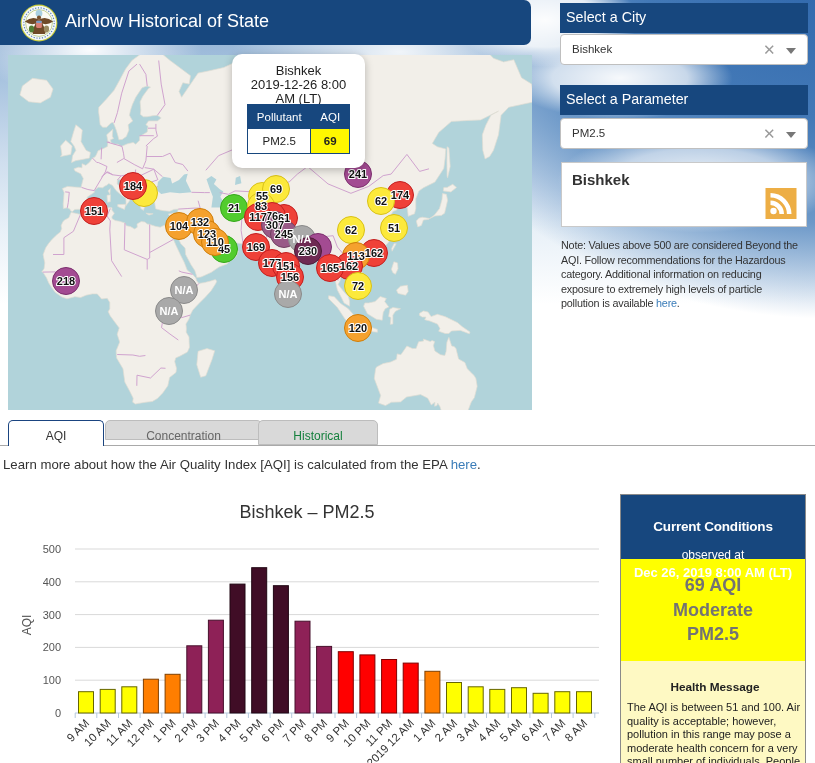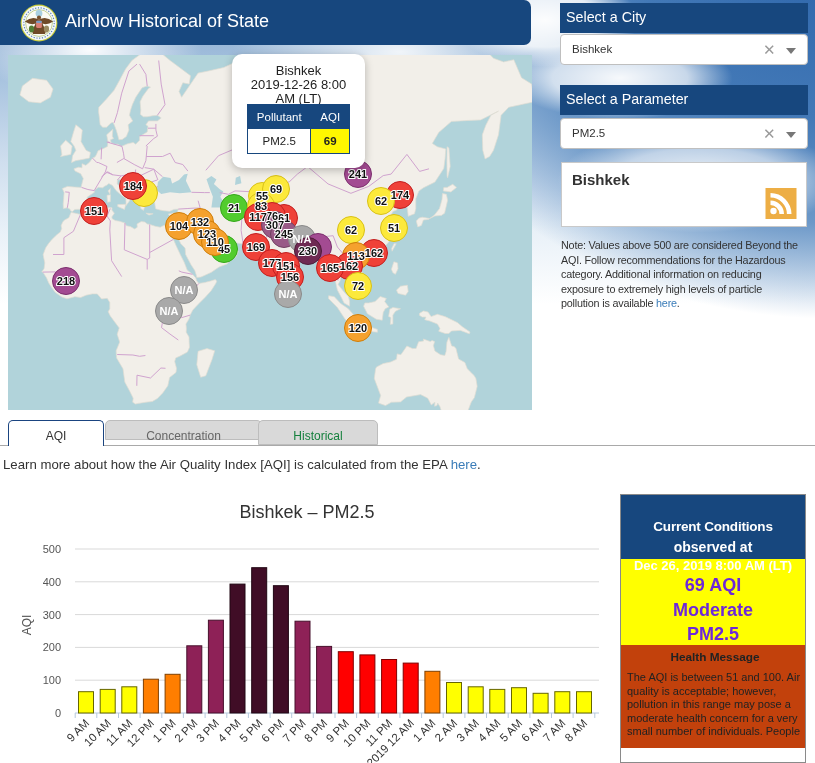--- a/index.html
+++ b/index.html
@@ -27,22 +27,22 @@
 .rssbox { position:absolute; left:561px; top:162px; width:246px; height:65px; background:#fff; border:1px solid #c9c9c9; }
 .note { position:absolute; left:561px; top:238px; width:255px; font-size:10.8px; letter-spacing:-0.2px; line-height:14.6px; color:#333; }
 a { color:#3a7cb8; text-decoration:none; }
 .tabline { position:absolute; left:0; top:445px; width:815px; height:1px; background:#a9a9a9; }
 .tab { position:absolute; top:420px; height:26px; font-size:12px; text-align:center;
   border-radius:5px 5px 0 0; line-height:25px; }
 .popup { position:absolute; left:232px; top:54px; width:133px; height:114px; background:#fff;
   border-radius:10px; box-shadow:0 2px 8px rgba(0,0,0,.25); font-size:13px; color:#222; text-align:center; }
 .cc { position:absolute; left:620px; top:494px; width:186px; height:269px; border:1px solid #8a8a8a; }
 .cchdr { background:#17477e; color:#fff; text-align:center; height:64px; padding-top:24px; }
-.ccyel { background:#ffff00; height:86px; text-align:center; font-weight:bold; font-size:18px; line-height:24.5px; color:#6d28d9; padding-top:14px; }
-.ccgray { background:#c2410c; height:103px; padding:5px 2px 0 6px; }
+.ccyel { background:#ffff00; height:102px; text-align:center; font-weight:bold; font-size:18px; line-height:24.5px; color:#737373; padding-top:14px; }
+.ccgray { background:#fef9c3; height:103px; padding:19px 2px 0 6px; }
 </style></head><body>
 <div class="sky"></div>
 
 <div class="mapbox"><svg width="524" height="355" viewBox="0 0 524 355">
 <path fill="#f2efe9" stroke="#e0dcd2" stroke-width="0.7" d="M90.8,52.3L98.5,44.0L106.1,35.2L111.2,25.9L117.6,14.0L123.9,5.5L134.1,-2.0L144.3,-7.4L149.4,-5.0L162.1,5.5L182.5,20.7L181.2,29.1L174.8,27.8L171.0,36.4L173.6,42.3L190.1,18.1L200.3,16.0L215.6,12.6L230.9,5.5L251.2,9.1L264.0,-9.8L269.0,-18.0L281.8,-22.3L299.6,-40.8L320.0,-53.1L342.9,-67.7L348.0,-61.9L365.8,-31.3L381.1,-26.7L398.9,-18.0L409.1,-5.8L432.0,-12.2L449.8,-16.3L465.1,-5.8L480.4,-2.0L485.5,3.3L495.6,6.9L505.8,4.8L513.5,22.7L523.6,29.1L526.2,46.8L500.7,52.3L493.1,60.3L490.5,79.8L485.5,95.3L481.6,101.5L477.1,103.9L474.8,95.3L474.3,79.8L477.8,70.3L482.9,60.3L490.5,56.1L472.7,64.9L461.3,65.4L443.4,66.4L430.7,77.5L424.3,88.4L429.4,91.8L437.8,94.0L437.1,103.5L435.8,113.4L426.9,127.1L415.4,132.8L410.9,135.9L407.8,143.7L407.8,153.5L406.5,158.8L400.2,161.3L399.4,153.5L397.6,148.6L395.1,144.7L388.7,142.0L386.2,141.0L378.5,146.3L378.0,148.6L381.1,152.8L390.0,152.2L388.7,155.0L384.9,156.6L382.3,161.3L386.2,168.9L388.2,171.9L383.6,180.7L381.1,186.4L376.0,192.6L369.6,196.2L365.8,197.5L359.4,199.5L357.6,198.9L354.3,198.4L349.8,200.8L349.2,207.1L351.8,212.4L355.6,220.3L355.6,225.5L350.0,228.6L345.4,230.7L344.9,228.9L341.6,228.1L337.8,224.2L334.7,220.6L332.7,220.6L332.2,225.5L330.1,229.4L333.5,233.8L336.5,237.6L340.3,241.5L341.6,246.1L341.6,251.2L336.0,247.9L333.5,242.8L329.4,235.1L328.4,230.7L326.3,220.3L326.3,213.7L318.7,214.2L318.2,208.4L311.8,197.0L306.7,198.4L302.1,198.6L299.1,201.9L294.5,204.9L287.6,211.1L282.5,214.2L282.0,220.3L281.3,225.5L279.2,230.7L275.4,234.3L271.6,229.4L267.8,221.6L265.2,213.7L262.9,205.7L262.7,198.1L256.3,200.8L253.3,196.7L249.4,193.1L246.1,188.7L235.2,188.9L224.0,187.2L221.9,183.6L215.6,184.7L209.2,181.3L205.4,175.2L202.3,174.6L200.3,175.2L202.3,179.2L205.9,185.0L208.4,186.7L209.5,191.2L216.1,191.5L220.9,188.9L221.7,191.7L225.3,192.6L230.3,196.2L227.8,201.9L225.0,203.3L219.1,208.9L211.0,212.1L203.1,217.4L192.9,222.1L188.8,222.4L188.1,219.5L186.8,215.6L183.0,209.7L177.6,199.5L177.1,193.1L172.8,188.7L167.1,176.8L165.4,181.3L161.1,175.2L160.3,171.8L165.4,171.0L166.9,167.4L169.5,161.3L169.5,156.9L170.3,154.1L165.9,154.4L161.6,156.3L155.7,155.7L151.9,155.0L147.6,153.8L146.8,148.9L146.3,145.3L144.5,143.4L140.2,143.4L138.4,144.0L136.7,147.0L139.3,150.2L137.9,149.3L136.7,151.9L135.4,155.4L132.8,153.5L131.8,149.3L129.0,146.0L127.2,142.4L127.5,137.6L124.9,134.9L119.1,131.7L113.2,127.1L112.5,124.2L109.4,125.0L109.2,128.9L112.5,131.7L115.5,136.6L118.8,137.3L123.9,141.5L121.6,145.7L118.1,150.6L117.9,143.7L115.5,141.7L112.7,139.7L108.1,135.6L104.3,130.3L100.8,128.6L98.7,130.3L96.9,131.0L94.6,132.8L90.3,132.3L86.2,135.6L86.4,137.3L83.4,139.3L79.4,142.0L78.6,145.3L77.3,148.9L76.8,151.5L72.7,154.3L66.9,154.4L64.5,156.5L62.7,156.0L61.9,154.1L59.3,152.8L55.4,153.5L55.2,148.9L55.7,143.4L56.1,137.6L54.4,133.5L59.5,131.4L66.6,132.1L73.0,132.4L74.5,126.4L75.3,123.5L72.7,118.7L67.1,116.1L65.9,113.8L70.5,112.2L74.0,112.8L74.0,108.7L77.6,110.3L78.6,109.7L81.7,107.1L84.5,103.1L87.0,101.9L88.5,99.4L90.1,95.7L95.4,93.6L99.5,91.4L100.0,87.0L98.7,79.8L102.3,76.5L104.8,74.2L104.3,81.2L105.6,83.5L102.5,84.8L103.0,87.5L106.1,89.2L109.9,89.2L113.2,91.4L119.6,88.8L125.2,87.5L127.7,89.2L131.6,85.3L131.6,81.6L139.2,77.0L140.0,71.3L137.9,69.8L140.5,65.9L149.4,65.9L153.2,62.9L149.4,60.3L144.3,60.8L139.2,61.8L135.4,61.8L132.3,59.3L132.8,55.0L132.1,46.8L134.9,41.1L140.5,33.4L142.5,32.2L139.2,30.9L134.1,32.8L127.7,42.3L124.4,49.6L122.6,55.0L121.4,60.3L124.7,65.9L120.1,69.8L120.9,75.1L118.3,81.6L114.2,84.4L110.9,84.8L109.9,80.7L108.4,75.6L106.6,70.8L105.1,67.4L103.0,67.9L98.5,72.3L94.6,72.3L92.1,69.4L91.6,64.4L90.6,56.6ZM63.1,157.3L72.5,159.4L76.8,157.6L81.1,154.7L86.0,153.9L91.1,154.1L95.7,153.3L101.5,152.5L104.1,152.8L103.8,155.0L106.4,158.2L103.8,161.9L104.3,163.8L107.4,165.6L111.4,166.2L117.0,168.0L118.3,170.7L122.4,171.6L126.7,174.0L129.3,172.2L129.0,168.9L133.3,166.5L136.9,167.1L139.2,168.9L142.0,169.5L147.3,171.3L152.2,172.2L155.5,170.6L157.5,170.1L160.3,171.8L161.0,175.0L162.4,180.4L165.4,184.4L168.5,191.5L172.3,199.5L176.1,207.1L179.2,215.0L184.5,219.3L187.8,222.9L188.6,225.8L190.9,228.4L196.5,227.6L202.6,226.0L207.4,224.5L208.7,226.3L207.7,228.6L203.1,235.8L197.2,242.3L190.9,248.6L184.8,255.0L182.2,260.1L181.0,263.9L177.9,269.0L178.4,272.9L178.2,277.2L181.0,281.9L181.2,287.9L181.5,292.3L179.4,297.1L172.0,301.1L167.7,302.9L166.7,306.5L168.5,313.3L168.0,317.4L161.6,322.5L159.8,330.8L154.7,338.1L149.4,343.5L144.3,346.5L137.9,347.2L130.3,348.4L127.5,349.0L124.7,347.2L125.2,343.2L121.9,336.6L116.8,327.0L115.0,313.8L108.6,302.9L108.1,295.8L111.7,287.1L109.2,279.3L111.2,272.9L109.2,270.3L102.3,260.9L100.2,256.8L101.8,253.7L101.8,247.4L99.2,243.3L93.6,244.0L89.3,238.9L84.2,238.9L78.1,240.2L72.7,242.5L66.9,241.7L59.0,243.8L53.9,242.0L47.3,237.4L44.2,233.3L40.7,227.9L38.6,222.9L34.8,217.1L33.8,216.9L36.1,213.5L36.8,207.9L35.1,199.7L37.6,192.9L40.4,188.7L43.7,184.7L48.8,179.8L52.4,176.9L53.7,173.4L53.1,170.7L54.7,167.1L56.5,165.0L60.8,162.8Z"></path>
 <path fill="#f2efe9" stroke="#e0dcd2" stroke-width="0.7" d="M11.9,40.0L20.8,46.8L32.3,47.9L42.4,42.3L45.0,34.0L38.6,25.3L24.6,23.3L14.4,30.9ZM52.6,101.5L62.8,99.4L64.1,91.0L57.7,85.3L52.6,91.0L53.9,99.4ZM63.6,107.5L67.9,105.6L73.0,104.7L81.4,103.1L82.4,97.4L78.1,95.3L73.0,86.6L74.3,75.1L67.9,69.8L65.4,77.5L62.8,86.6L66.1,91.0L67.9,95.3L64.6,100.7ZM109.7,149.6L117.8,149.3L116.5,154.4L109.7,151.5ZM99.0,140.3L102.5,139.7L102.3,146.7L99.5,147.3ZM100.0,135.9L102.3,133.5L102.0,139.0ZM137.9,158.2L145.1,158.8L141.0,160.1ZM160.3,159.1L166.2,157.9L162.1,161.0ZM281.0,232.2L283.0,239.9L286.6,236.1L284.8,229.9ZM190.1,296.3L199.0,293.6L206.7,295.8L204.1,304.3L197.8,320.8L192.7,322.2L188.8,309.7ZM438.4,139.3L439.6,145.3L436.6,158.2L433.3,160.4L426.9,161.0L421.8,163.5L414.2,162.2L411.1,163.1L408.3,165.9L409.8,171.9L413.4,170.4L415.4,165.0L420.5,164.4L426.4,160.1L431.5,153.5L434.0,144.4L434.5,138.6ZM435.3,135.9L442.9,136.9L448.5,132.4L444.7,129.3L439.1,132.4L435.8,132.4ZM439.6,122.8L442.2,111.5L440.9,93.1L439.1,91.8L438.9,107.5L439.1,120.9ZM384.1,196.2L388.2,188.7L386.2,188.4L383.6,193.4ZM354.8,207.1L360.7,204.4L358.2,202.5L354.8,204.4ZM383.4,214.2L385.9,206.8L389.5,207.9L390.0,213.7L387.4,219.3L384.9,217.7ZM388.5,235.1L392.5,231.2L399.4,230.2L400.2,236.6L397.6,240.2L390.0,238.4ZM320.7,240.7L326.3,241.7L332.7,248.6L340.3,253.7L348.0,262.6L347.5,270.1L344.2,269.0L337.8,265.2L329.4,252.5L320.5,243.5ZM345.7,272.4L353.1,272.4L360.7,271.3L369.4,274.4L369.4,277.2L358.2,276.0L346.4,274.9ZM355.6,251.2L359.4,258.8L368.3,264.2L374.2,265.2L375.2,257.5L377.2,253.7L380.8,251.9L376.7,246.6L378.3,243.5L372.2,241.5L367.1,246.6L360.7,247.9L356.9,247.9ZM381.8,254.2L384.9,252.5L392.5,253.7L387.4,256.3L384.9,260.1L384.9,269.0L382.3,269.3L382.9,262.6L380.6,261.4ZM411.6,258.3L415.4,256.0L420.0,257.0L423.1,261.6L429.4,259.3L437.1,261.6L449.3,267.5L454.4,271.8L462.0,277.0L461.3,278.8L452.4,275.4L443.4,276.0L440.9,278.5L437.1,278.5L430.7,276.2L432.0,273.4L429.4,269.0L421.8,266.0L416.7,264.7L418.0,262.1L414.2,262.1L411.4,260.3ZM366.3,323.6L367.6,313.8L368.6,311.9L375.2,308.6L382.6,307.0L388.5,304.3L389.2,298.9L392.8,299.7L394.6,297.3L398.9,291.0L404.5,293.6L408.1,293.4L410.6,286.8L415.7,286.0L415.4,284.0L422.3,286.6L424.1,285.5L426.6,286.6L425.4,290.7L426.9,296.0L432.5,299.7L436.8,300.5L438.1,296.5L438.9,287.1L440.9,282.4L443.7,291.0L446.2,291.5L448.0,293.6L450.6,304.0L456.9,307.5L459.2,313.6L462.0,316.6L466.1,320.5L467.9,323.6L469.2,331.3L466.4,342.6L463.3,346.9L458.7,359.1L449.8,363.0L434.5,359.8L434.0,358.1L432.0,351.8L429.7,348.1L428.9,350.6L426.6,351.2L426.9,347.2L423.3,349.9L419.8,343.2L412.6,339.6L398.6,342.0L392.5,346.9L383.4,347.2L377.5,350.6L370.6,348.1L371.1,345.9L372.7,340.5ZM213.0,-4.3L218.1,-18.0L223.2,-40.8L215.1,-25.0L209.2,-9.0Z"></path>
 <path fill="#b1d3da" d="M148.9,135.2L149.9,127.1L155.2,121.7L162.6,123.1L164.1,128.6L171.0,125.0L176.1,119.4L179.7,118.7L177.9,125.7L183.5,137.3L171.8,138.3L162.1,137.3L153.2,139.0ZM203.4,152.5L215.3,152.5L215.6,147.3L212.3,141.7L215.3,136.6L211.8,134.2L205.9,128.9L208.4,124.6L203.4,120.9L198.5,124.2L201.8,133.8L204.9,141.7ZM227.0,130.0L233.4,128.2L232.1,120.9L227.8,122.8ZM158.8,256.0L164.4,256.0L164.4,261.6L158.8,261.6Z"></path>
 <path fill="none" stroke="#d0a3cf" stroke-width="1" stroke-linejoin="round" d="M73.5,132.4L79.9,134.5L86.2,135.6M57.2,136.9L61.3,137.3L60.3,147.3L59.3,152.8M150.7,5.5L153.2,29.1L157.0,49.6L149.4,60.3M106.1,67.9L109.4,57.7L113.7,38.2L120.9,16.0L129.0,9.1M139.2,30.9L137.9,19.4L131.6,9.1M114.0,91.4L115.5,98.2L116.3,103.5M72.5,159.4L65.4,176.3L55.9,182.7L55.9,199.5L45.0,199.5M102.3,153.5L99.0,161.0L102.3,165.9L101.8,174.9L103.6,205.7L113.7,221.6M141.7,169.5L141.7,203.0L139.2,204.4L139.2,214.5M165.4,184.4L141.7,197.5M117.0,168.0L116.3,194.8L139.2,204.4M34.8,217.1L47.5,216.9L49.1,223.2M184.5,219.3L173.8,217.1L170.8,215.8M190.9,228.4L187.6,232.0L182.5,225.0L168.0,241.0M182.2,260.1L173.8,262.6L164.4,257.5L156.3,257.5L153.5,272.6L161.9,279.0L170.3,285.0M157.5,313.3L152.9,313.0L142.5,323.0L129.0,320.2L128.8,330.8M109.2,299.5L124.9,300.0L131.6,301.3L137.4,300.5M197.8,115.3L210.5,100.7L233.4,91.0L256.3,85.7L271.6,91.0L294.5,108.3L299.6,111.5M299.6,111.5L320.0,128.9L342.9,138.3L360.7,131.4L375.2,120.6L383.1,119.1M383.1,119.1L398.9,99.4L411.6,116.4L421.0,113.8M253.3,192.6L258.9,181.0L267.8,168.9L271.6,159.8M271.6,159.8L284.3,174.3L304.7,180.7L312.3,182.1L325.1,180.7M325.1,180.7L329.4,192.0L335.2,198.9L337.8,196.4M337.8,196.4L345.4,204.4L349.5,211.3L351.8,217.1M327.6,213.7L330.1,225.5M177.4,168.9L190.1,177.5L196.5,177.5M200.3,175.2L195.2,168.6L195.2,159.8L192.2,153.1M235.2,188.9L233.1,175.4L234.2,157.9M247.1,172.2L254.5,169.2L258.9,162.8L260.6,155.4M170.3,154.1L179.9,153.5L186.0,153.1L192.2,153.1M190.1,145.7L192.2,153.1M183.5,137.3L196.5,137.6L201.8,137.6M211.8,137.6L220.4,139.3L227.0,135.9L246.1,136.9L256.3,136.9L268.0,133.5L281.8,126.4L289.4,119.1L299.6,111.5M246.1,136.9L246.1,143.7L237.2,152.8L247.4,152.5L258.9,154.7M145.8,138.0L149.4,131.0M135.9,129.3L149.4,125.0M136.7,112.6L145.8,114.2L154.5,121.7M139.2,91.0L137.9,105.6L134.6,113.8M138.2,101.5L154.5,101.5L162.1,98.2L167.2,107.5L174.8,109.5L179.9,116.1M108.9,107.5L115.8,103.5L126.2,109.5L134.6,113.8M93.4,122.0L99.7,116.8L104.8,119.8M84.5,103.1L88.8,107.5L90.3,107.5M93.1,104.3L93.6,92.7M100.0,87.0L102.0,87.5M131.6,80.7L145.8,80.7M140.0,73.2L147.9,73.2M126.5,124.6L136.4,130.0M121.1,120.9L126.5,124.6L127.7,114.5M145.8,114.2L149.9,125.0M137.9,91.0L145.8,83.5L149.4,81.2L147.9,75.1L147.9,68.9M90.3,107.5L99.0,111.5L97.4,116.8L104.8,119.8L113.0,120.9L119.1,119.8L129.5,122.0L145.8,114.2M86.2,135.6L97.4,116.8M98.7,87.0L114.0,91.4M109.4,125.0L113.0,120.9M124.9,134.9L136.4,139.3L144.5,139.3L145.8,138.0"></path>
 <circle cx="136" cy="138" r="13.5" fill="#fce93b" stroke="#d9c116" stroke-width="1"></circle>
 <circle cx="125" cy="131" r="13.5" fill="#ef4138" stroke="#c31f1f" stroke-width="1"></circle>
@@ -265,21 +265,21 @@
 <text x="566.3" y="244" text-anchor="end" font-size="11.5" fill="#333" transform="rotate(-45 566.3 244)">7 AM</text>
 <rect x="576.5" y="211.7" width="15" height="21.3" fill="#ffff00" stroke="#666600" stroke-width="1"></rect>
 <text x="588.0" y="244" text-anchor="end" font-size="11.5" fill="#333" transform="rotate(-45 588.0 244)">8 AM</text>
 <text x="31" y="145" text-anchor="middle" font-size="12" fill="#555" transform="rotate(-90 31 145)">AQI</text>
 <text x="307" y="38" text-anchor="middle" font-size="18" fill="#333" font-weight="500">Bishkek – PM2.5</text>
 </svg>
 
 <div class="cc">
   <div class="cchdr">
     <div style="font-size:13.5px;font-weight:bold;letter-spacing:-0.2px">Current Conditions</div>
-    <div style="font-size:14px;font-weight:bold;margin-top:5px">observed at</div>
+    <div style="font-size:12px;font-weight:normal;margin-top:14px">observed at</div>
     <div style="font-size:13px;font-weight:bold;margin-top:3px;white-space:nowrap">Dec 26, 2019 8:00 AM (LT)</div>
   </div>
   <div class="ccyel">
     <div>69 AQI</div>
     <div>Moderate</div>
     <div>PM2.5</div>
   </div>
   <div class="ccgray">
     <div style="text-align:center;font-size:11.8px;font-weight:bold;color:#222">Health Message</div>
     <div style="font-size:11px;line-height:13.5px;color:#222;margin-top:7px">The AQI is between 51 and 100. Air<br>quality is acceptable; however,<br>pollution in this range may pose a<br>moderate health concern for a very<br>small number of individuals. People</div>

